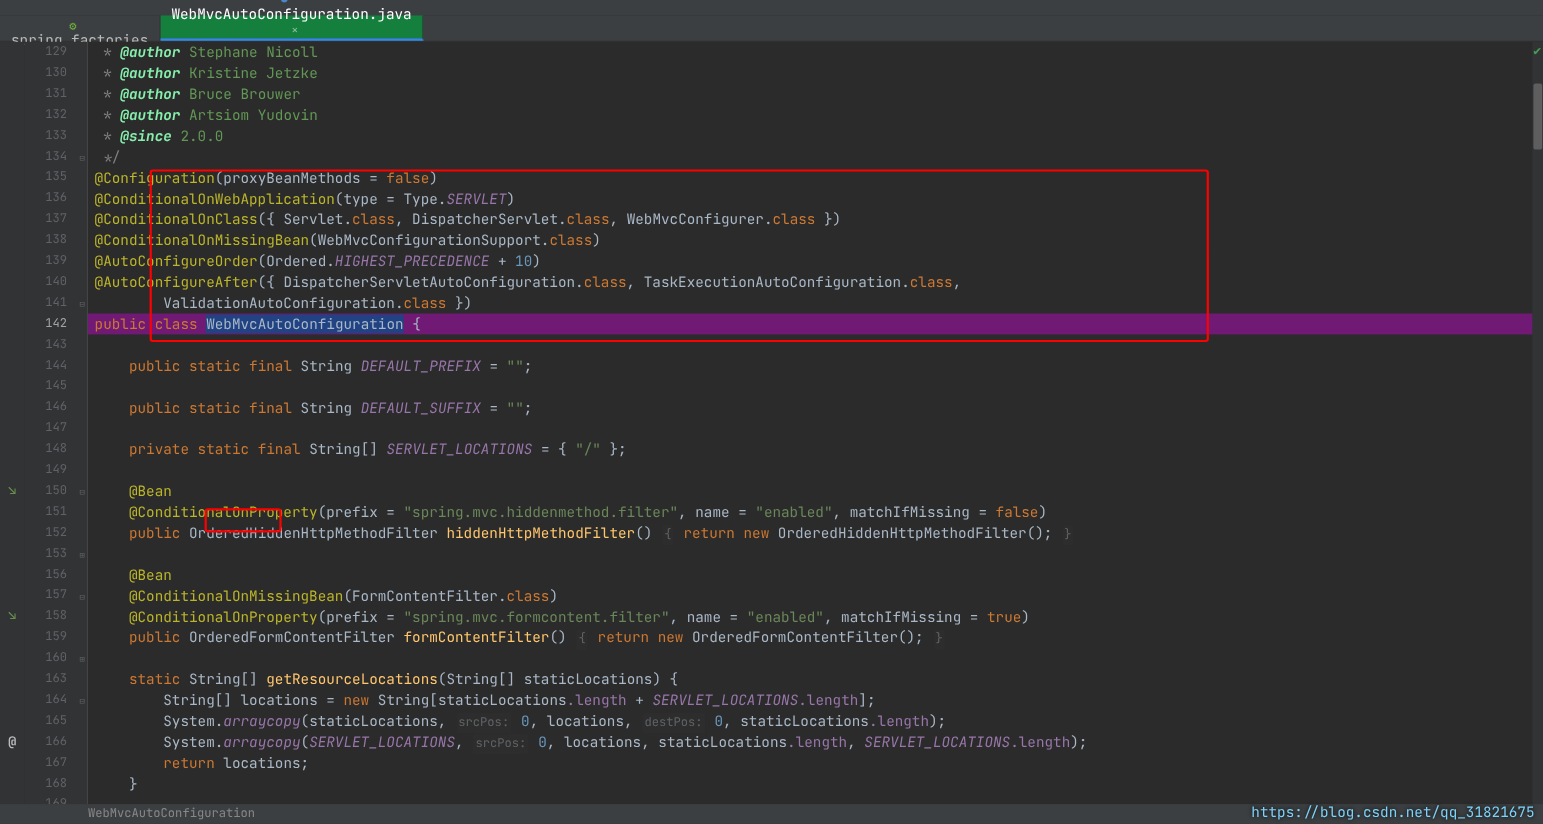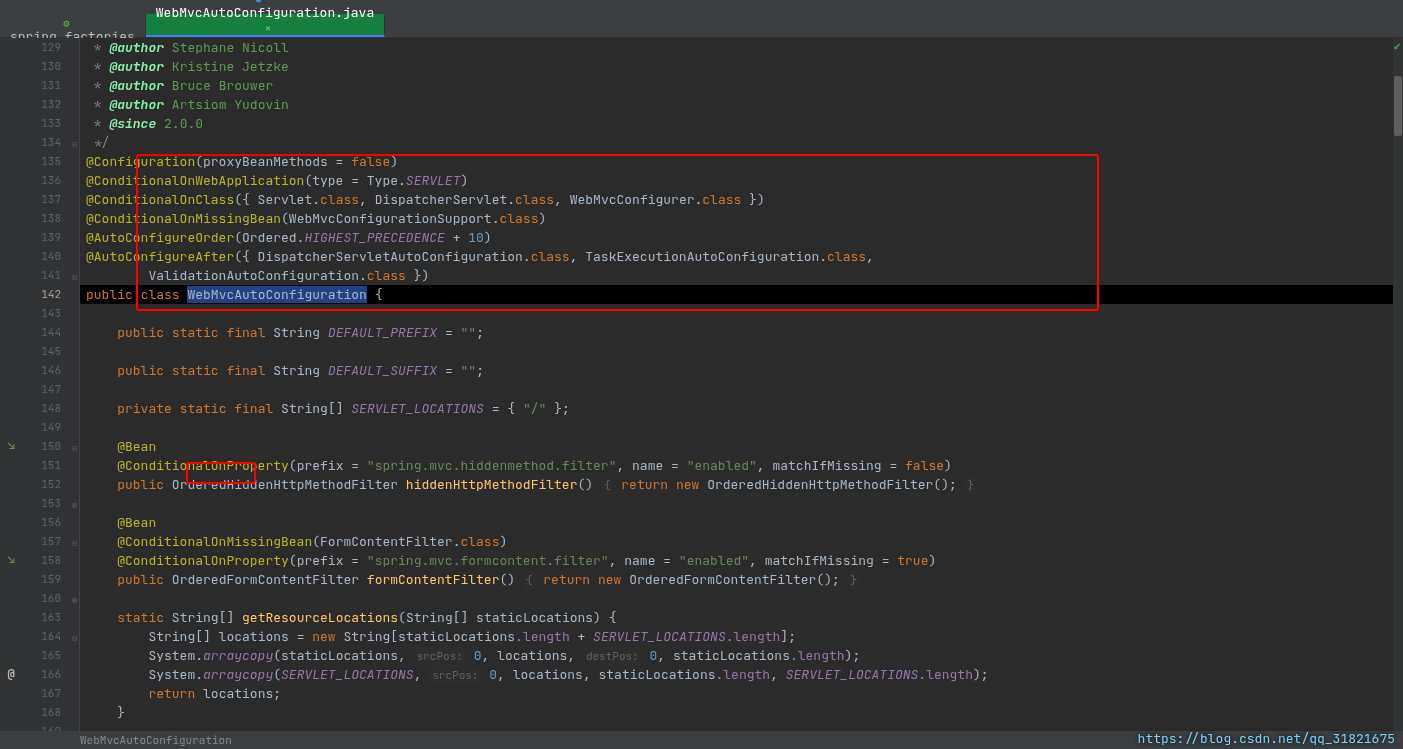--- a/index.html
+++ b/index.html
@@ -56,21 +56,21 @@
 .line-num .fold { position:absolute; right:2px; top:2px; width:10px; height:10px; color:#606366; font-size:8px; }
 
 .anno-gutter { width:22px; background:#313335; flex-shrink:0; }
 .anno-gutter .mk { height:19px; line-height:19px; font-size:12px; text-align:center; }
 .mk.bean { color:#688f4e; }
 .mk.override { color:#bbbbbb; font-weight:bold; }
 
 .code-area { flex:1; background:#2b2b2b; position:relative; overflow:hidden; }
 .code-lines { position:relative; }
 .cline { height:19px; line-height:19px; white-space:pre; padding-left:6px; font-size:13px; }
-.cline.cur { background:#000000; }
+.cline.cur { background:#701a75; }
 
 
 .c-comment { color:#808080; }
 .c-doctag { color:#86efac; font-style:italic; font-weight:bold; }
 .c-docauth { color:#629755; }
 .c-anno { color:#bbb529; }
 .c-keyword { color:#cc7832;margin-top:38px; }
 .c-class   { color:#a9b7c6; }
 .c-method  { color:#ffc66d; }
 .c-string  { color:#6a8759; }

